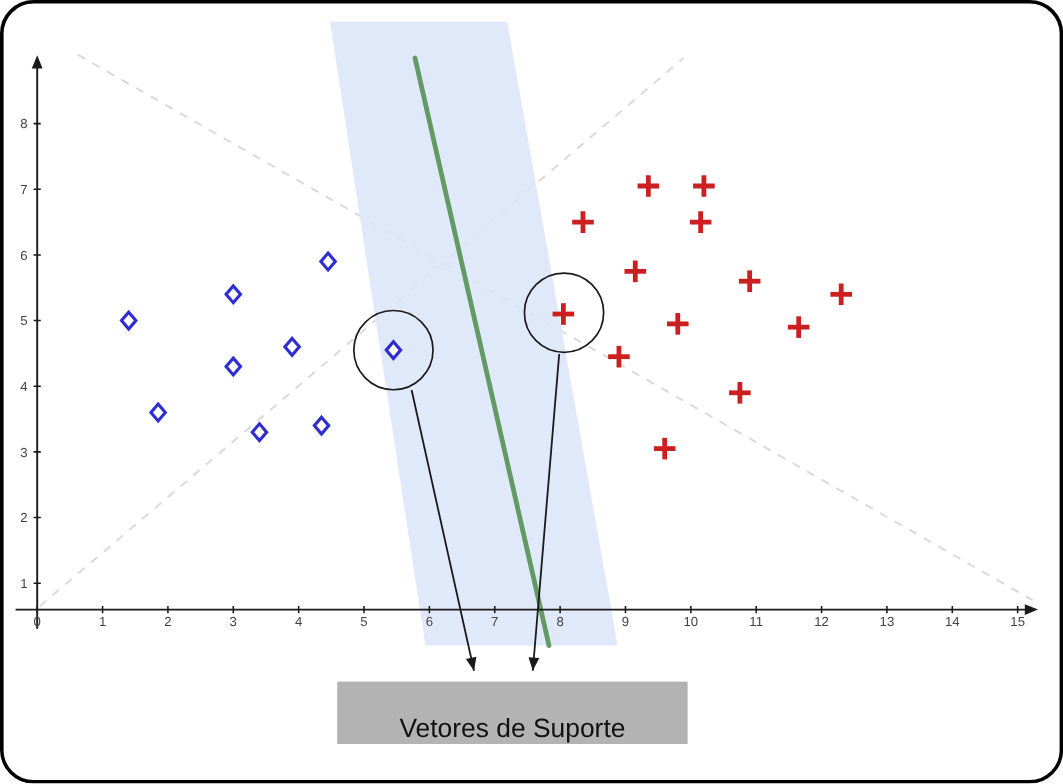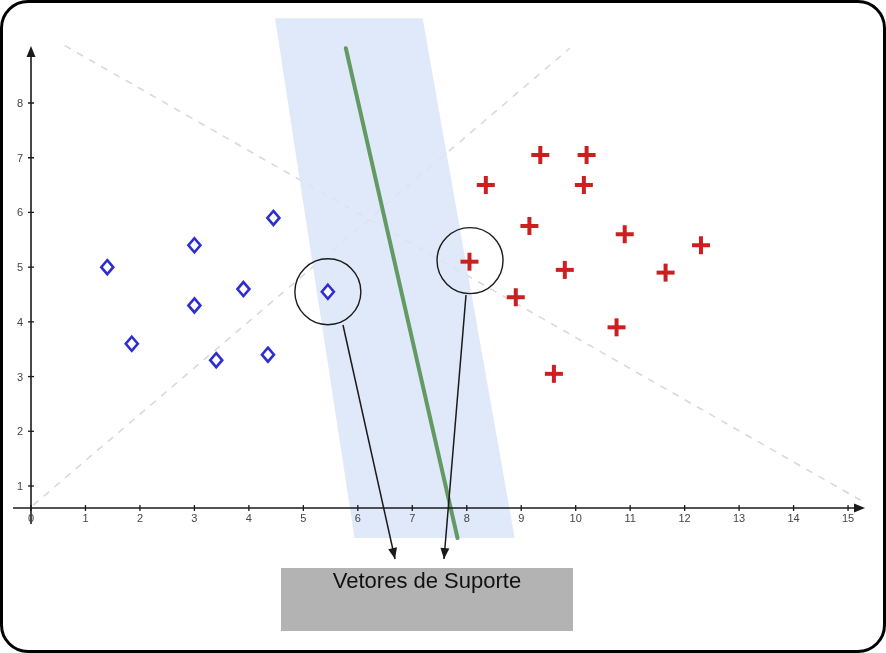--- a/index.html
+++ b/index.html
@@ -10,22 +10,22 @@
     border:3px solid #000000;
     border-radius:28px;
     background:#ffffff;
     overflow:hidden;
     font-family:"Liberation Sans", sans-serif;
   }
   .figure svg{position:absolute;left:0;top:0;}
   .label-box{
     position:absolute;
     left:278px;top:565px;
-    width:292px;height:63px;
-    display:flex;align-items:flex-start;justify-content:center;
+    width:292px;height:52px;
+    display:flex;align-items:flex-end;justify-content:center;
     font-size:22px;
     font-family:"Liberation Sans", sans-serif;
   }
 </style>
 </head>
 <body>
 
 <div class="figure">
   <svg id="chart" width="886" height="653" viewBox="0 0 886 653">
       <line x1="61.7714" y1="42.5745" x2="857.5781" y2="497.2146" stroke="#d9d9d9" stroke-width="1.6" stroke-dasharray="7 7"></line>

